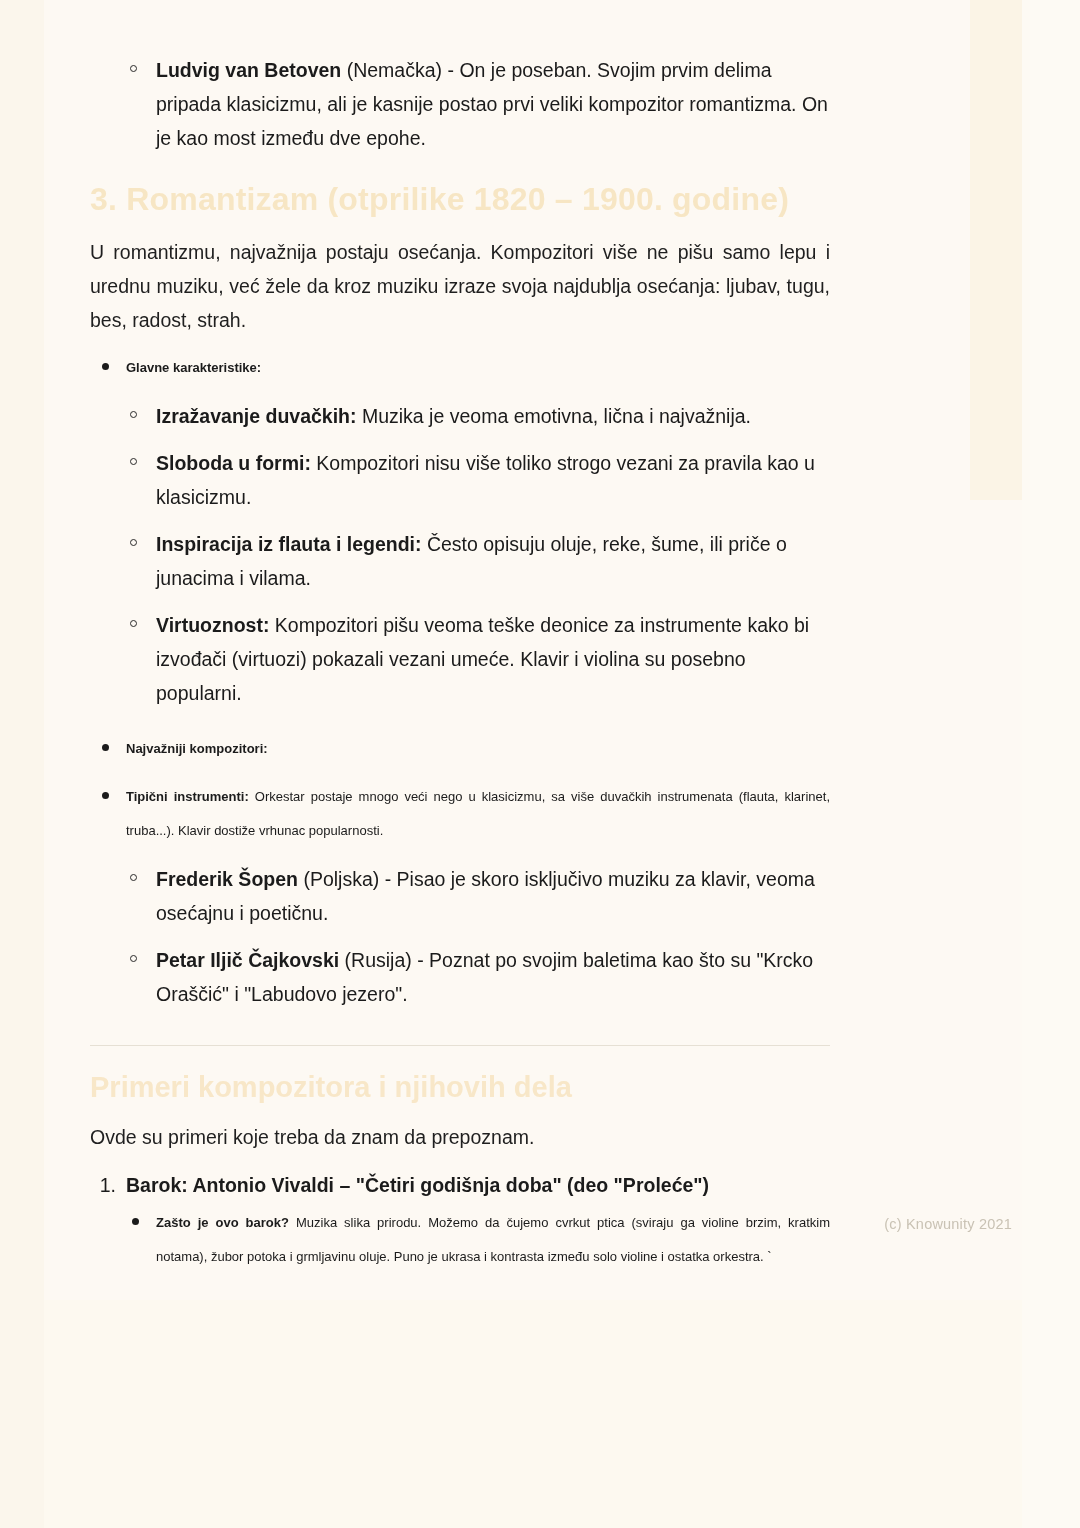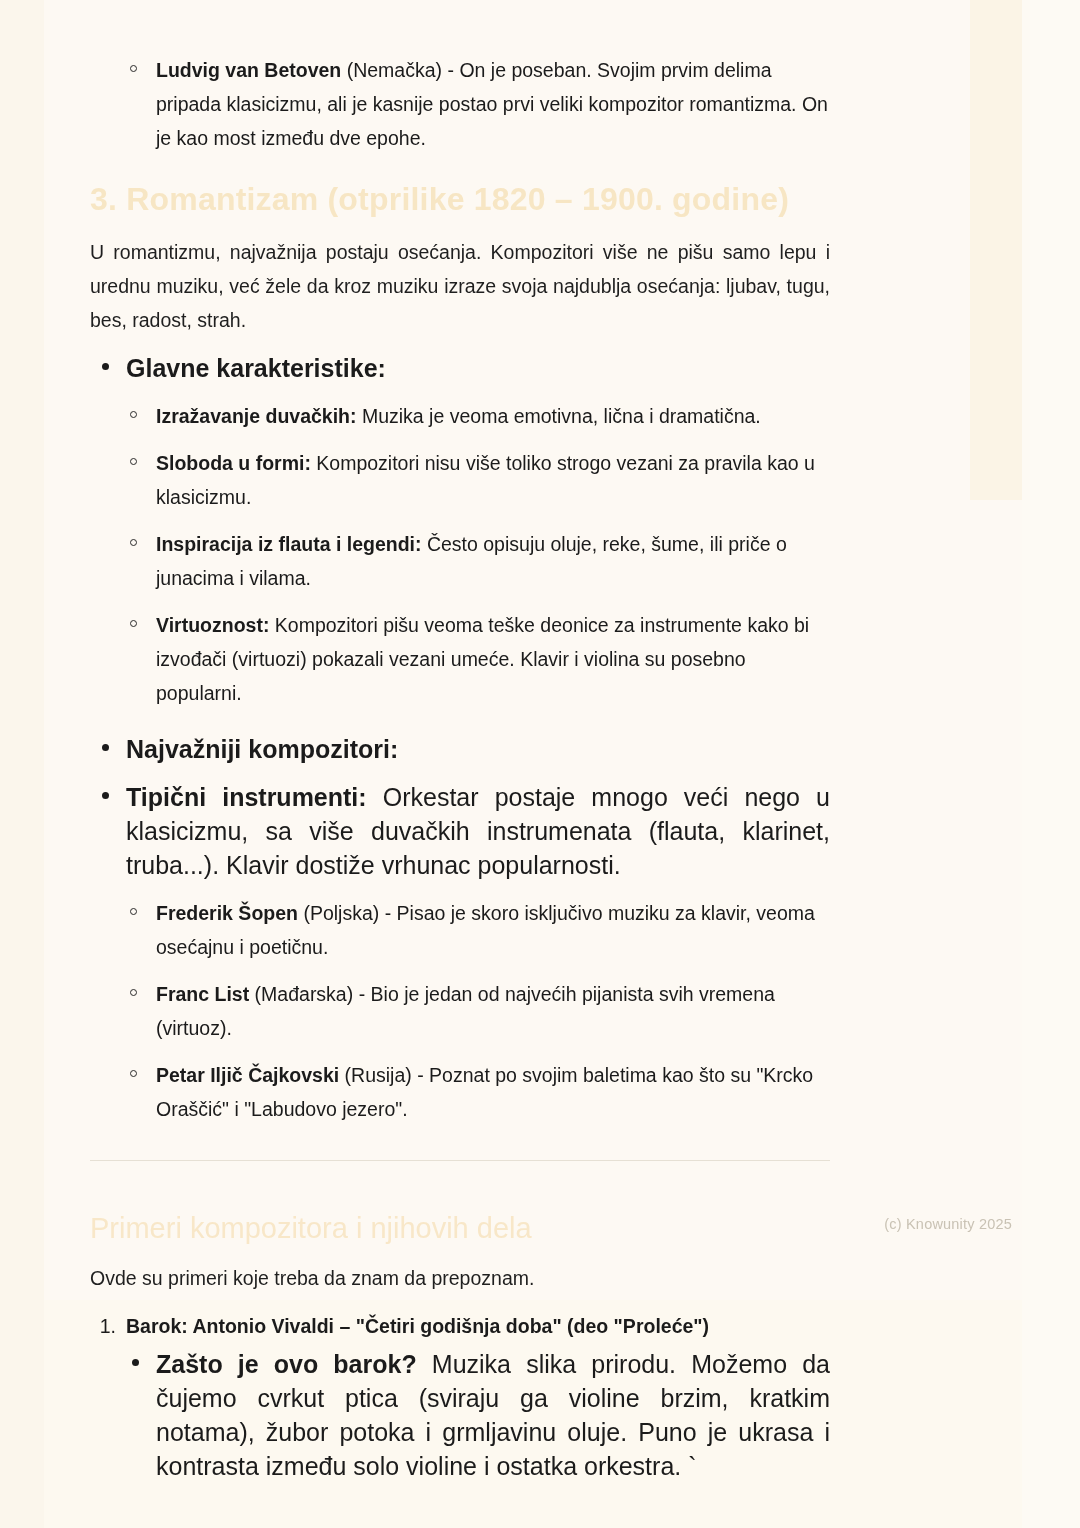--- a/index.html
+++ b/index.html
@@ -61,36 +61,36 @@
     font-size: 32px;
     line-height: 36px;
     font-weight: bold;
     color: #f7e6c4;
     margin: 26px 0 18px 0;
     letter-spacing: 0.2px;
   }
   h2.big-heading {
     font-size: 29px;
     line-height: 38px;
-    font-weight: normal;
+    font-weight: bold;
     color: #f8e7c8;
-    margin: 48px 0 14px 0;
+    margin: 22px 0 14px 0;
   }
   ul, ol {
     margin: 0;
     padding: 0;
   }
   li {
     list-style: none;
   }
   .lvl1 {
     position: relative;
     padding-left: 36px;
     margin: 14px 0;
-    font-size: 25px;
+    font-size: 13px;
     line-height: 34px;
     text-align: justify;
   }
   .lvl1 > .bullet {
     position: absolute;
     left: 12px;
     top: 12px;
     width: 7px;
     height: 7px;
     border-radius: 50%;
@@ -175,21 +175,21 @@
     <ul>
       <li class="lvl1">
         <span class="bullet"></span>
         <span class="bold">Glavne karakteristike:</span>
       </li>
     </ul>
 
     <ul class="sublist">
       <li class="lvl2">
         <span class="bullet-hollow"></span>
-        <span class="bold">Izražavanje duvačkih:</span><span> Muzika je veoma emotivna, lična i dramatična.</span>
+        <span class="bold">Izražavanje duvačkih:</span><span> Muzika je veoma emotivna, lična i najvažnija.</span>
       </li>
       <li class="lvl2">
         <span class="bullet-hollow"></span>
         <span class="bold">Sloboda u formi:</span><span> Kompozitori nisu više toliko strogo vezani za pravila kao u klasicizmu.</span>
       </li>
       <li class="lvl2">
         <span class="bullet-hollow"></span>
         <span class="bold">Inspiracija iz flauta i legendi:</span><span> Često opisuju oluje, reke, šume, ili priče o junacima i vilama.</span>
       </li>
       <li class="lvl2">
@@ -206,24 +206,20 @@
       <li class="lvl1">
         <span class="bullet"></span>
         <span class="bold">Tipični instrumenti:</span><span> Orkestar postaje mnogo veći nego u klasicizmu, sa više duvačkih instrumenata (flauta, klarinet, truba...). Klavir dostiže vrhunac popularnosti.</span>
       </li>
     </ul>
 
     <ul class="sublist">
       <li class="lvl2">
         <span class="bullet-hollow"></span>
         <span class="bold">Frederik Šopen</span><span> (Poljska) - Pisao je skoro isključivo muziku za klavir, veoma osećajnu i poetičnu.</span>
-      </li>
-      <li class="lvl2">
-        <span class="bullet-hollow"></span>
-        <span class="bold">Franc List</span><span> (Mađarska) - Bio je jedan od najvećih pijanista svih vremena (virtuoz).</span>
       </li>
       <li class="lvl2">
         <span class="bullet-hollow"></span>
         <span class="bold">Petar Iljič Čajkovski</span><span> (Rusija) - Poznat po svojim baletima kao što su "Krcko Oraščić" i "Labudovo jezero".</span>
       </li>
     </ul>
 
     <hr class="divider">
 
     <h2 class="big-heading">Primeri kompozitora i njihovih dela</h2>
@@ -239,14 +235,14 @@
 
     <ul style="margin-left:30px;">
       <li class="lvl1" style="margin-top:4px;">
         <span class="bullet"></span>
         <span class="bold">Zašto je ovo barok?</span><span> Muzika slika prirodu. Možemo da čujemo cvrkut ptica (sviraju ga violine brzim, kratkim notama), žubor potoka i grmljavinu oluje. Puno je ukrasa i kontrasta između solo violine i ostatka orkestra. `</span>
       </li>
     </ul>
 
   </div>
 
-  <div class="watermark">(c) Knowunity 2025</div>
+  <div class="watermark">(c) Knowunity 2021</div>
 </div>
 
 </body></html>

